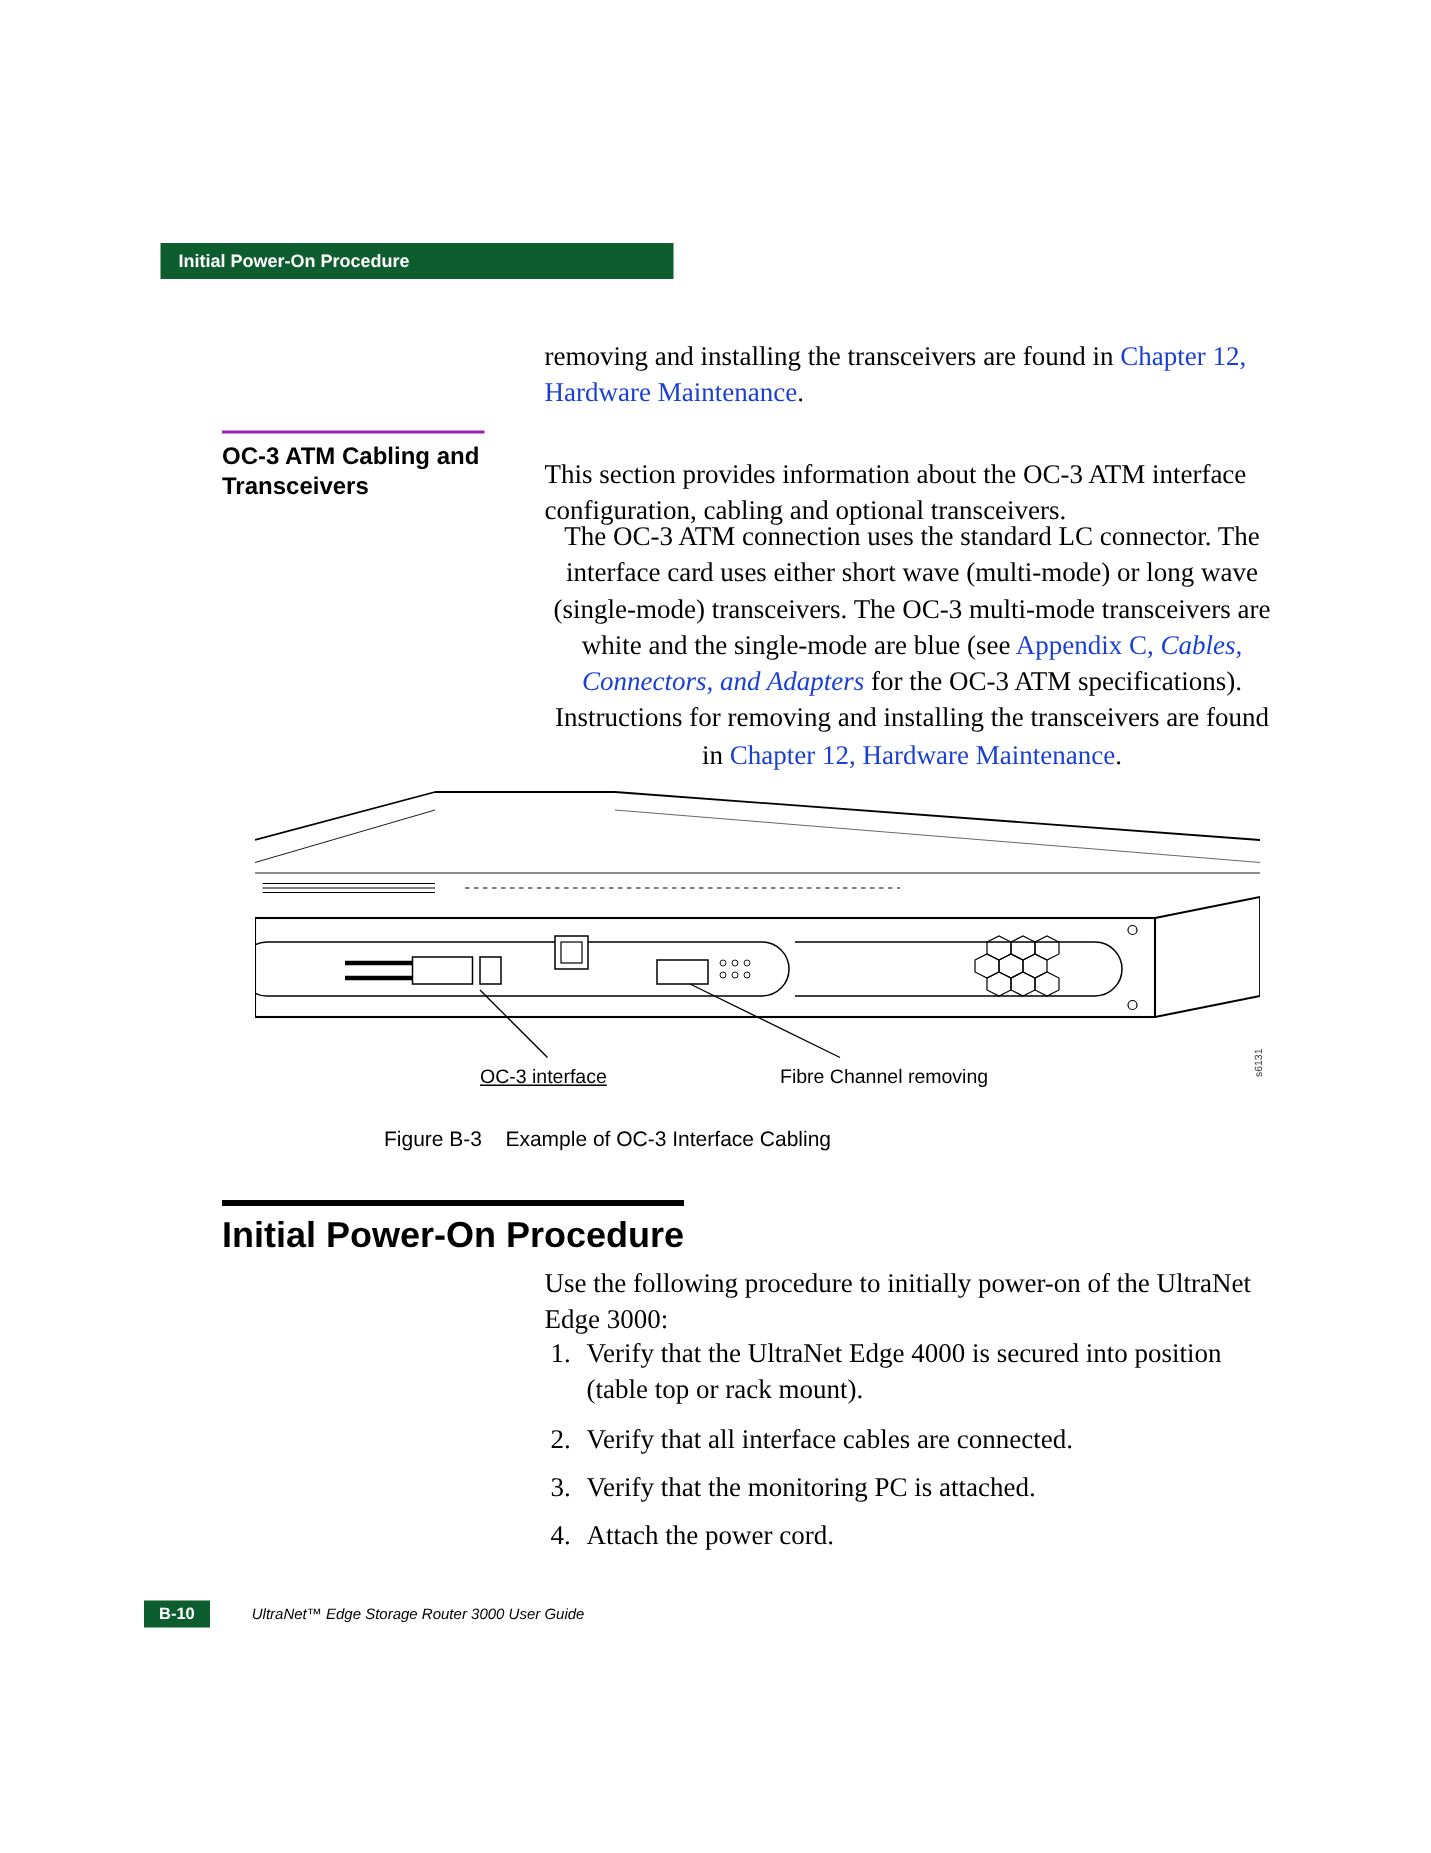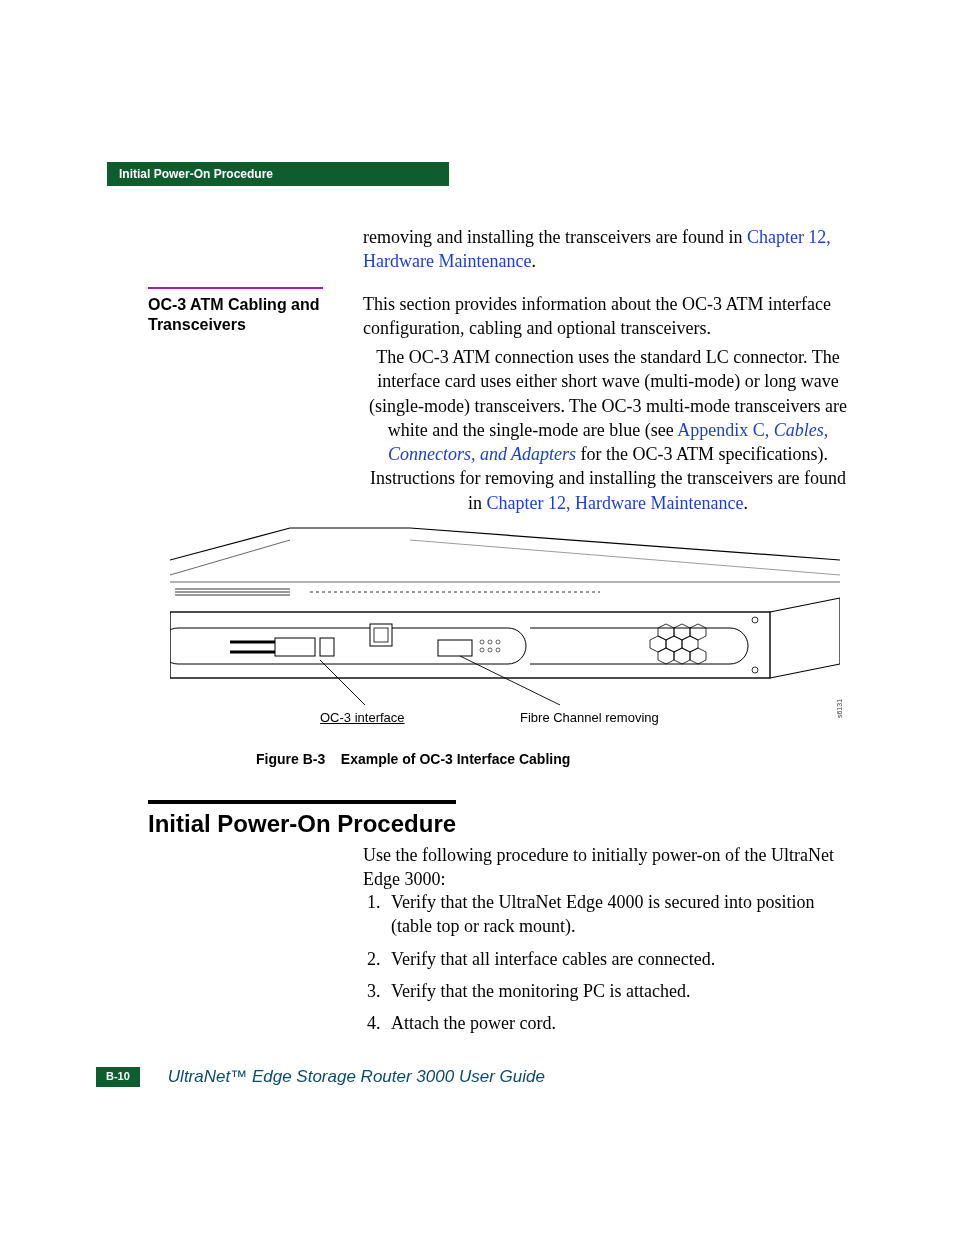--- a/index.html
+++ b/index.html
@@ -69,53 +69,54 @@
     width: 670px;
     height: 190px;
   }
   .callout {
     font-family: Arial, Helvetica, sans-serif;
     font-size: 13px;
     position: absolute;
   }
   .fig-caption {
     font-family: Arial, Helvetica, sans-serif;
-    font-weight: bold;
+    font-weight: normal;
     font-size: 14px;
     position: absolute;
   }
   ol.steps {
     margin: 0;
     padding-left: 22px;
   }
   ol.steps li {
     margin-bottom: 8px;
     padding-left: 6px;
   }
   .footer {
     position: absolute;
     left: 96px;
     top: 1067px;
     width: 740px;
     display: flex;
+    align-items: center;
   }
   .footer-page {
     background: #0d5d2f;
     color: #fff;
     font-family: Arial, sans-serif;
     font-weight: bold;
     font-size: 11px;
     padding: 3px 10px;
     margin-right: 28px;
   }
   .footer-title {
     font-family: Arial, sans-serif;
     font-style: italic;
-    font-size: 17px;
-    color: #0c4a6e;
+    font-size: 10px;
+    color: #000000;
   }
   .side-num {
     font-family: Arial, sans-serif;
     font-size: 7px;
     position: absolute;
     transform: rotate(-90deg);
     color: #333;
   }
 </style>
 </head>
@@ -126,21 +127,21 @@
 </div>
 
 <div class="content-col" style="top:225px;">
   <span>removing and installing the transceivers are found in </span><span class="link-plain"><span>Chapter 12, Hardware Maintenance</span></span><span>.</span>
 </div>
 
 <div class="side-heading" style="top:287px;">
   <span>OC-3 ATM Cabling and Transceivers</span>
 </div>
 
-<div class="content-col" style="top:292px;">
+<div class="content-col" style="top:304px;">
   <span>This section provides information about the OC-3 ATM interface configuration, cabling and optional transceivers.</span>
 </div>
 
 <div class="content-col" style="top:345px;text-align:center;">
   <span>The OC-3 ATM connection uses the standard LC connector. The interface card uses either short wave (multi-mode) or long wave (single-mode) transceivers. The OC-3 multi-mode transceivers are white and the single-mode are blue (see </span><span class="link-plain"><span>Appendix C, </span><span style="font-style:italic">Cables, Connectors, and Adapters</span></span><span> for the OC-3 ATM specifications). Instructions for removing and installing the transceivers are found in </span><span class="link-plain"><span>Chapter 12, Hardware Maintenance</span></span><span>.</span>
 </div>
 
 <div class="figure-area">
   <svg class="device-svg" viewBox="0 0 670 190">
 

